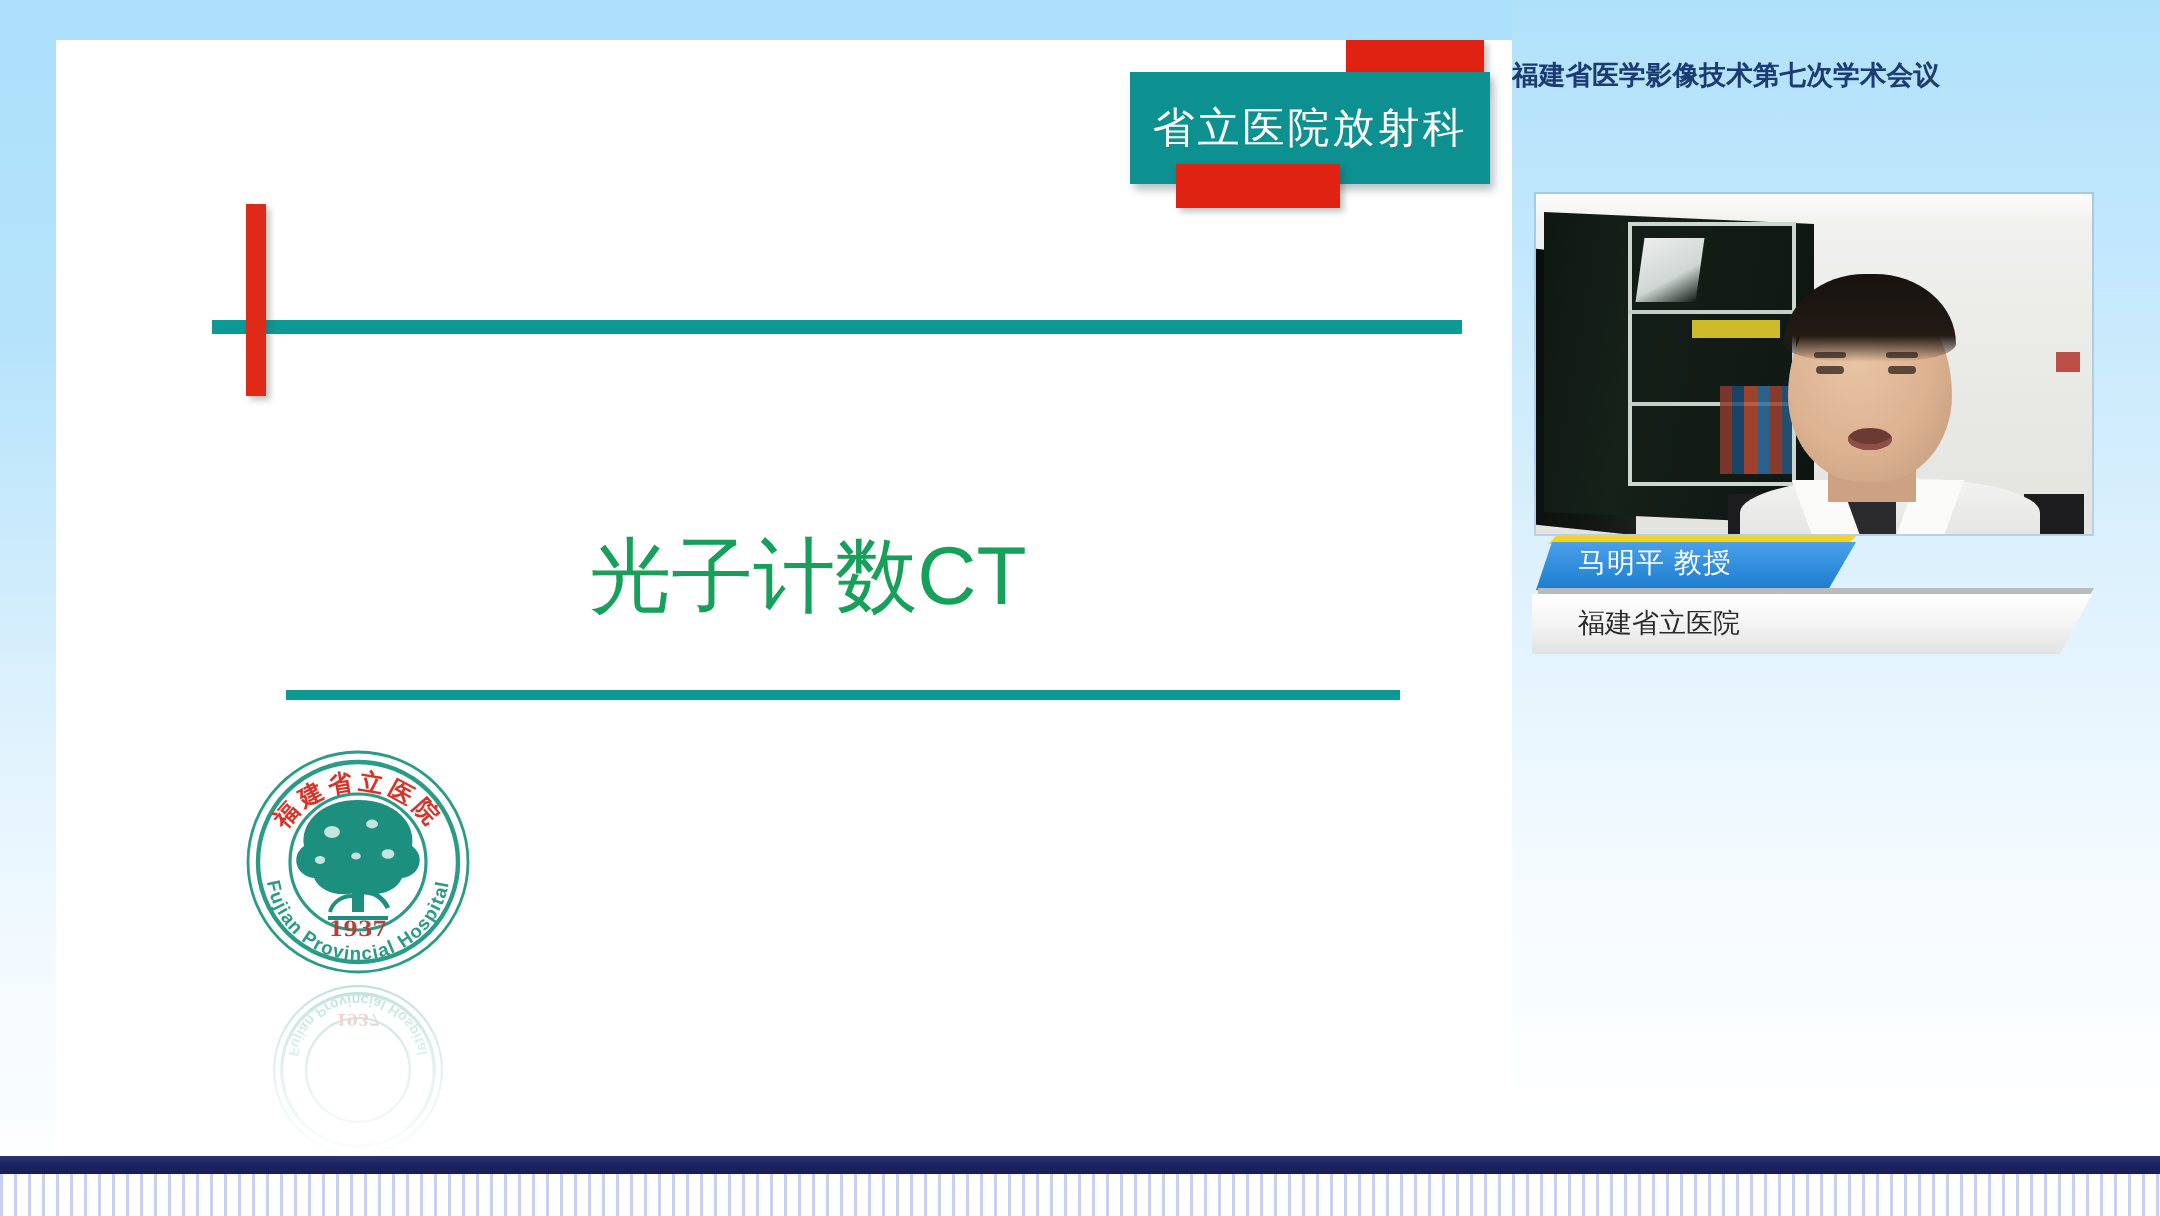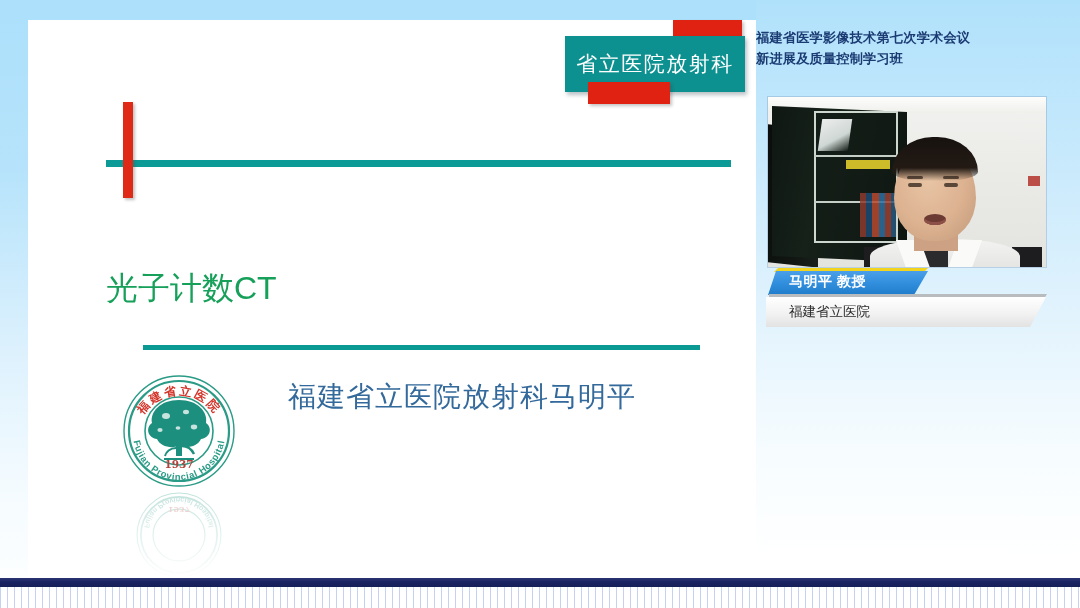--- a/index.html
+++ b/index.html
@@ -184,21 +184,21 @@
     height: 4px;
     background: #f2d41e;
     clip-path: polygon(10px 0, 100% 0, calc(100% - 4px) 100%, 6px 100%);
   }
   #presenter-name-text {
     position: absolute;
     left: 789px;
     top: 273px;
     color: #ffffff;
     font-size: 14px;
-    font-weight: bold;
+    font-weight: normal;
     letter-spacing: 0.5px;
     white-space: nowrap;
   }
   #presenter-org-banner {
     position: absolute;
     left: 766px;
     top: 297px;
     width: 280px;
     height: 30px;
     background: linear-gradient(180deg,#ffffff 0%, #f2f2f2 55%, #e2e2e2 100%);
@@ -310,23 +310,23 @@
     font-size: 46px;
     line-height: 56px;
     letter-spacing: -0.5px;
     white-space: nowrap;
   }
   #slide-subtitle {
     position: absolute;
     left: 78px;
     top: 242px;
     width: 596px;
-    text-align: left;
+    text-align: center;
     color: #17a05a;
-    font-size: 32px;
+    font-size: 41px;
     line-height: 52px;
     white-space: nowrap;
   }
   #slide-author {
     position: absolute;
     left: 260px;
     top: 358px;
     color: #33699b;
     font-size: 28px;
     letter-spacing: 1px;
@@ -346,21 +346,20 @@
 </style>
 </head>
 <body>
 
 <div id="stage">
 
   <div id="right-panel">
 
     <div id="conference-heading">
       <span class="ln">福建省医学影像技术第七次学术会议</span>
-      <span class="ln">新进展及质量控制学习班</span>
     </div>
 
   </div>
 
   <div id="video-tile">
     <div class="vid-wall"></div>
     <div class="vid-ceiling"></div>
     <div class="vid-dark-left"></div>
     <div class="vid-cabinet"></div>
     <div class="vid-cab-frame"></div>
@@ -400,21 +399,20 @@
     <div id="dept-red-bottom"></div>
     <div id="dept-badge-text">省立医院放射科</div>
 
     <div id="accent-teal-line-top"></div>
     <div id="accent-red-bar"></div>
 
     <div id="slide-subtitle">光子计数CT</div>
 
     <div id="accent-teal-line-bottom"></div>
 
-    <div id="slide-author">福建省立医院放射科马明平</div>
 
     <svg id="hospital-logo" viewBox="0 0 118 118">
       <defs>
         <path id="arcTop" d="M 16 66 A 43 43 0 0 1 102 66"></path>
         <path id="arcBottom" d="M 13 62 A 46 46 0 0 0 105 62"></path>
       </defs>
       <circle cx="59" cy="59" r="55" fill="#ffffff" stroke="#2a9b86" stroke-width="1.4"></circle>
       <circle cx="59" cy="59" r="50" fill="#ffffff" stroke="#2a9b86" stroke-width="2.2"></circle>
       <circle cx="59" cy="59" r="34" fill="#ffffff" stroke="#2a9b86" stroke-width="1.6"></circle>
 

